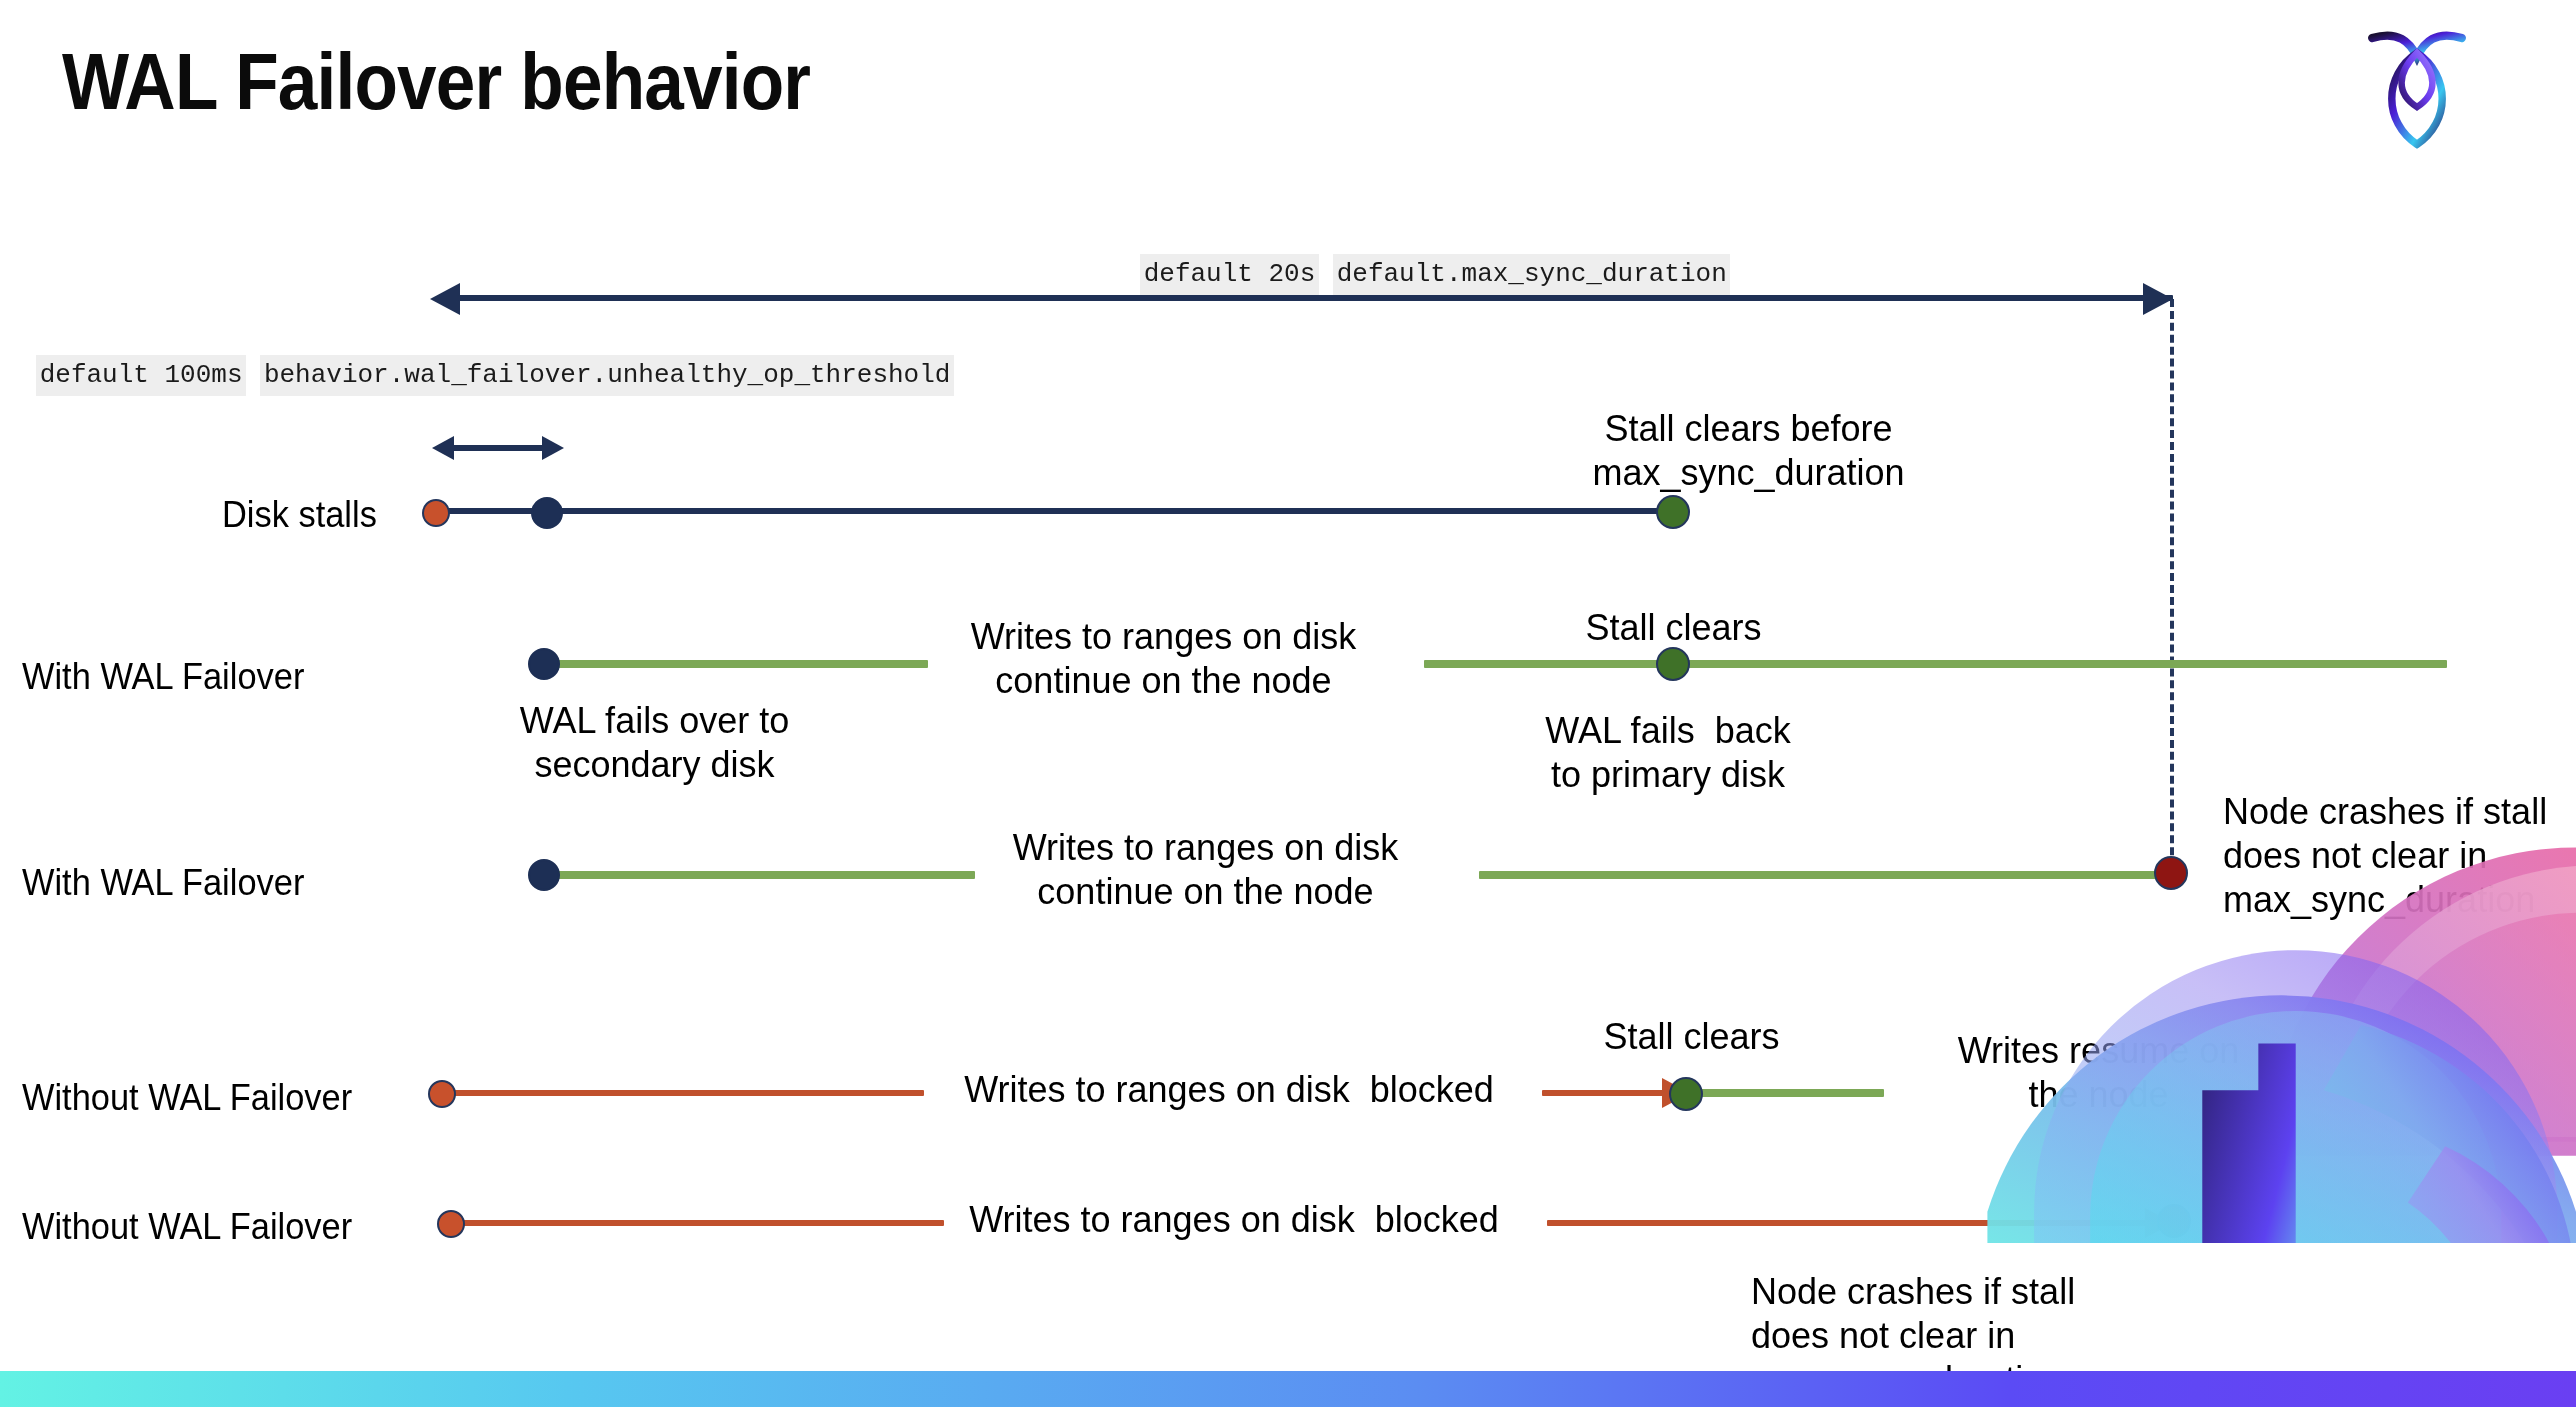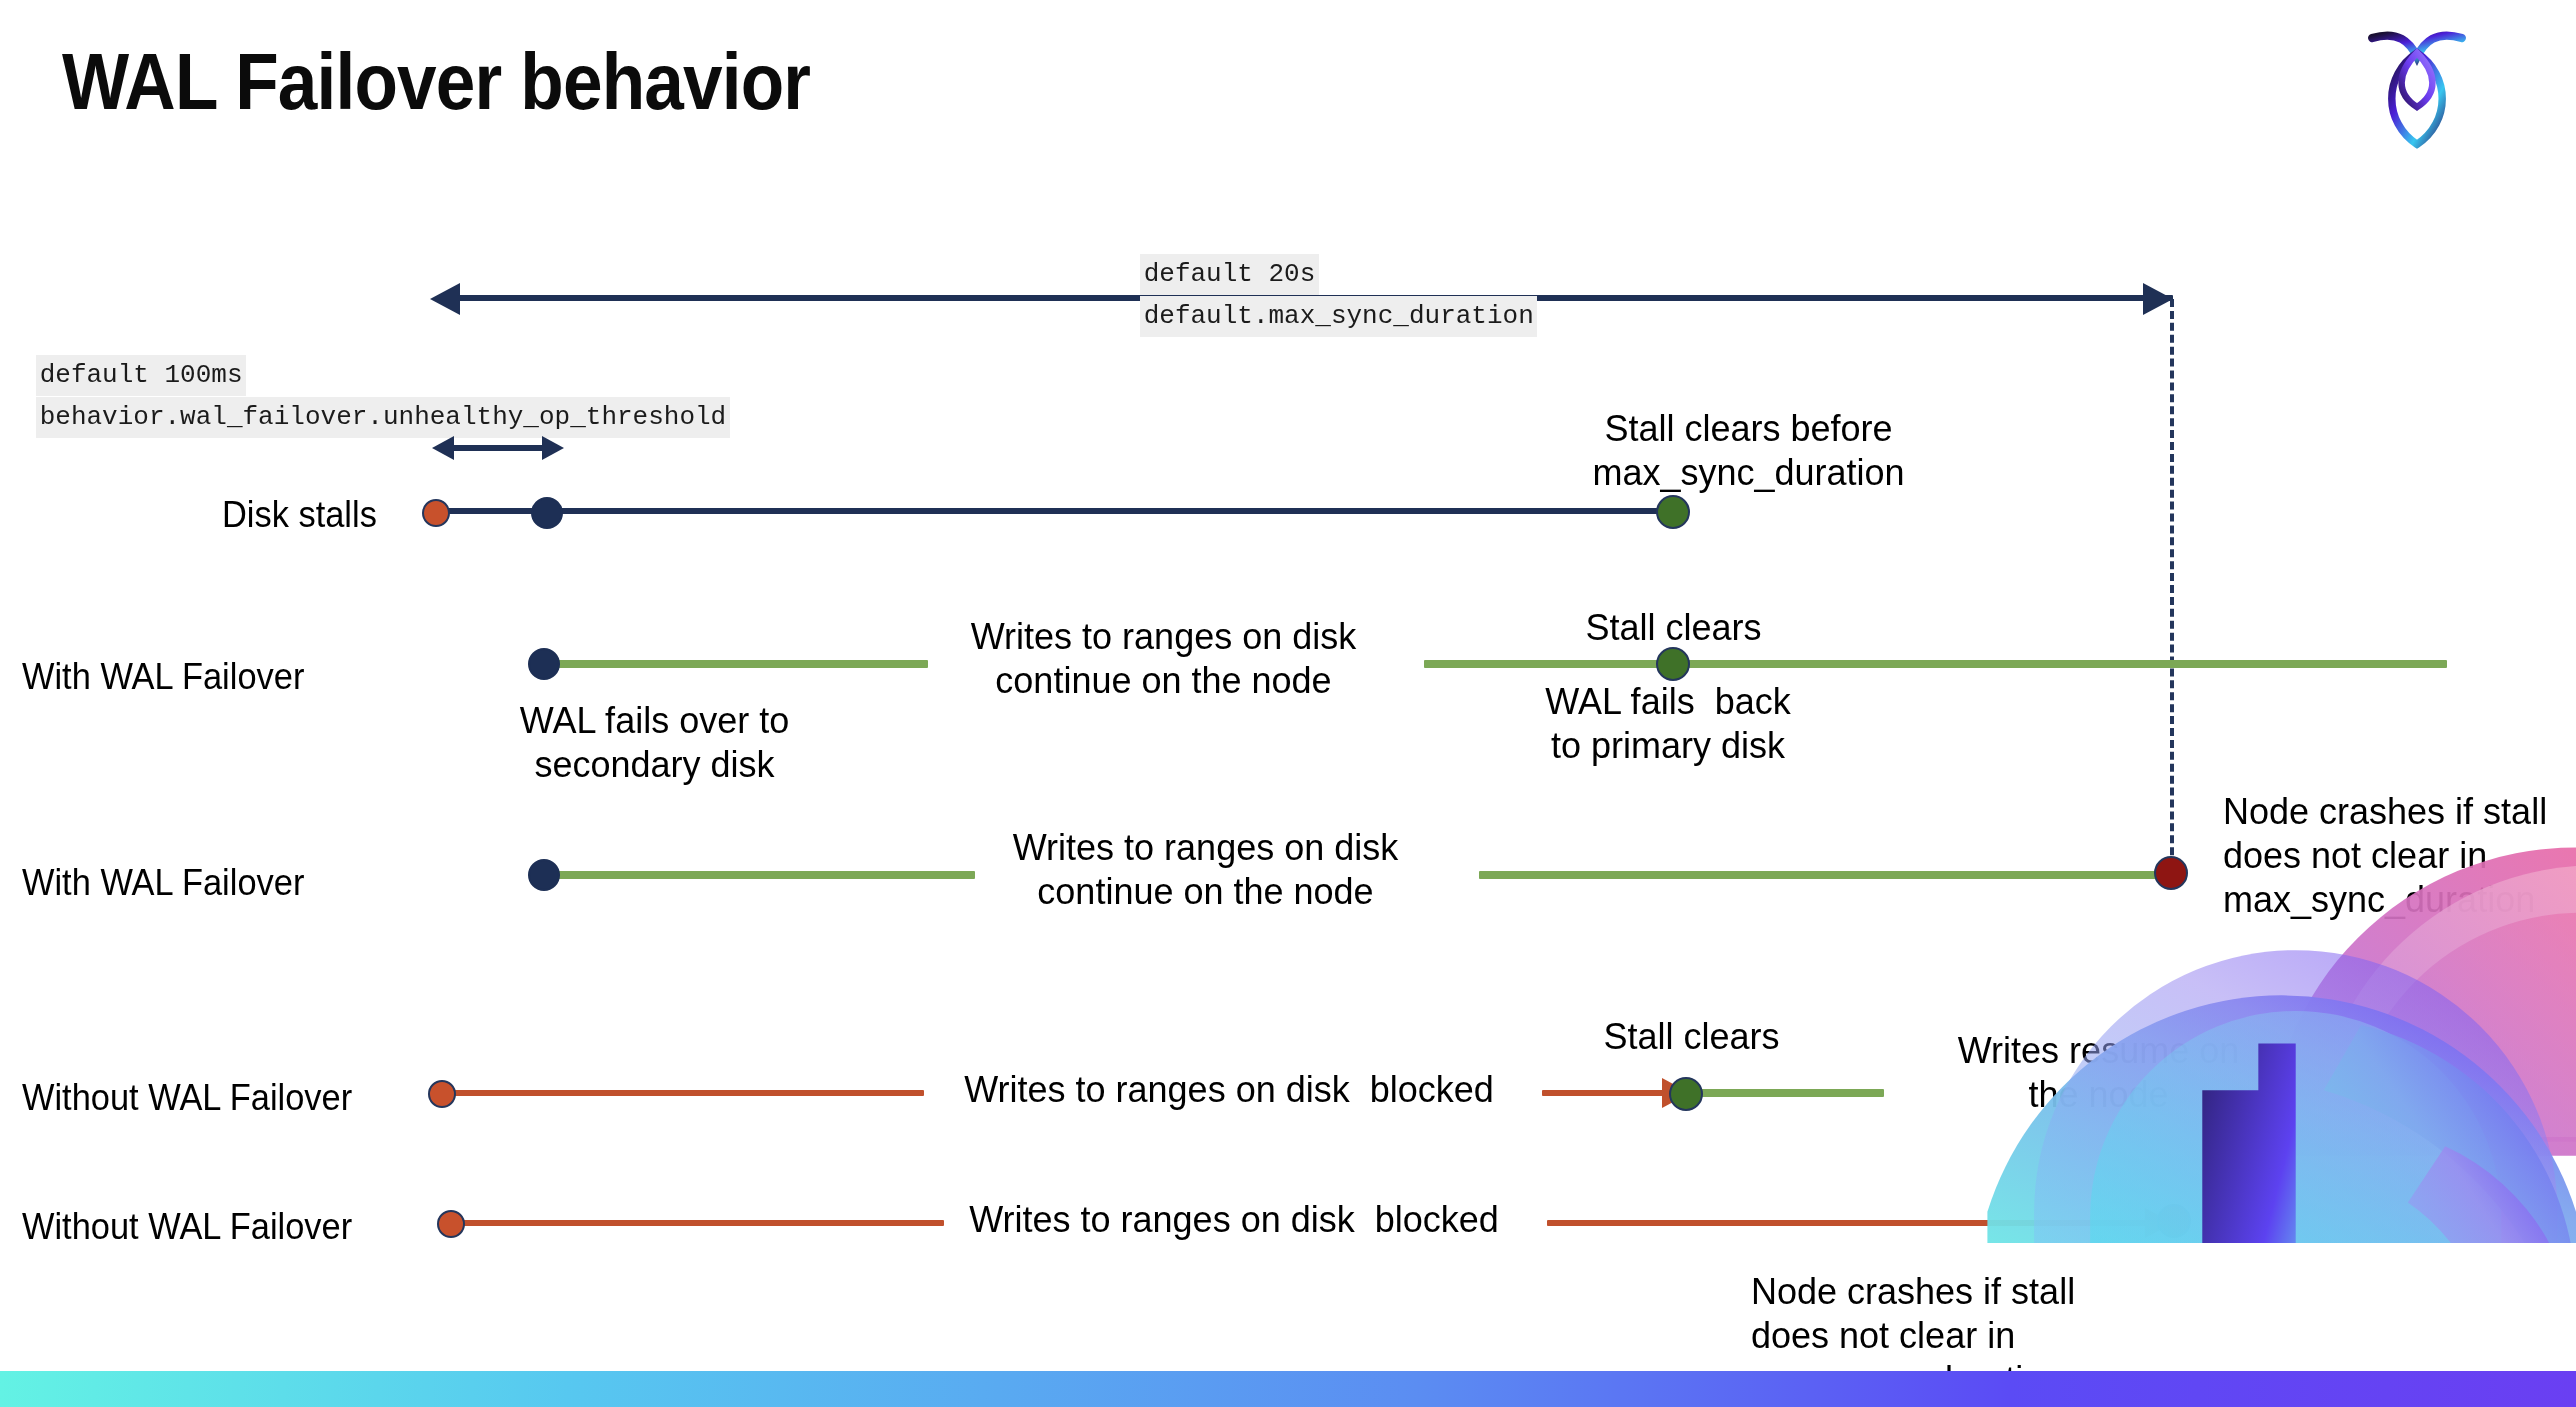--- a/index.html
+++ b/index.html
@@ -21,21 +21,21 @@
   
   #brand-logo{right:103px;top:20.6px;width:112px;height:131px;}
 
   
   .mono{
     font-family:"Liberation Mono","DejaVu Sans Mono",monospace;
     font-size:26px;line-height:41px;color:#1b1b1b;
     background:#eeeeee;white-space:nowrap;display:inline-block;
     padding:0 3.7px;
   }
-  .mono-block{display:flex;flex-direction:column;align-items:flex-start;gap:1px;}
+  .mono-block{display:flex;flex-direction:row;align-items:flex-start;gap:14px;}
 
   
   .rowlabel{
     font-size:37px;white-space:nowrap;
     transform:scaleX(.93);transform-origin:left center;
   }
   .note{
     font-size:36px;line-height:44px;text-align:center;white-space:pre;
   }
   .note-left{text-align:left;}
@@ -154,21 +154,21 @@
 <div class="abs seg green" style="left:540px;top:660px;width:388px;"></div>
 <div class="abs seg green" style="left:1424px;top:660px;width:1023px;"></div>
 <div class="abs dot navy" style="left:528px;top:648px;width:32px;height:32px;"></div>
 <div class="abs dot green" style="left:1656px;top:647px;width:34px;height:34px;"></div>
 
 <div class="abs note" style="left:944px;top:615px;width:439px;">Writes to ranges on disk
 continue on the node</div>
 <div class="abs note" style="left:1477px;top:606px;width:393px;">Stall clears</div>
 <div class="abs note" style="left:477px;top:699px;width:355px;">WAL fails over to
 secondary disk</div>
-<div class="abs note" style="left:1481px;top:680px;width:374px;">WAL fails  back
+<div class="abs note" style="left:1481px;top:709px;width:374px;">WAL fails  back
 to primary disk</div>
 
 <div class="abs rowlabel" style="left:22.4px;top:862px;">With WAL Failover</div>
 <div class="abs seg green" style="left:540px;top:871px;width:435px;"></div>
 <div class="abs seg green" style="left:1479px;top:871px;width:696px;"></div>
 <div class="abs dot navy" style="left:528px;top:859px;width:32px;height:32px;"></div>
 <div class="abs dot darkred" style="left:2154px;top:856px;width:34px;height:34px;"></div>
 
 <div class="abs note" style="left:1000px;top:826px;width:411px;">Writes to ranges on disk
 continue on the node</div>

